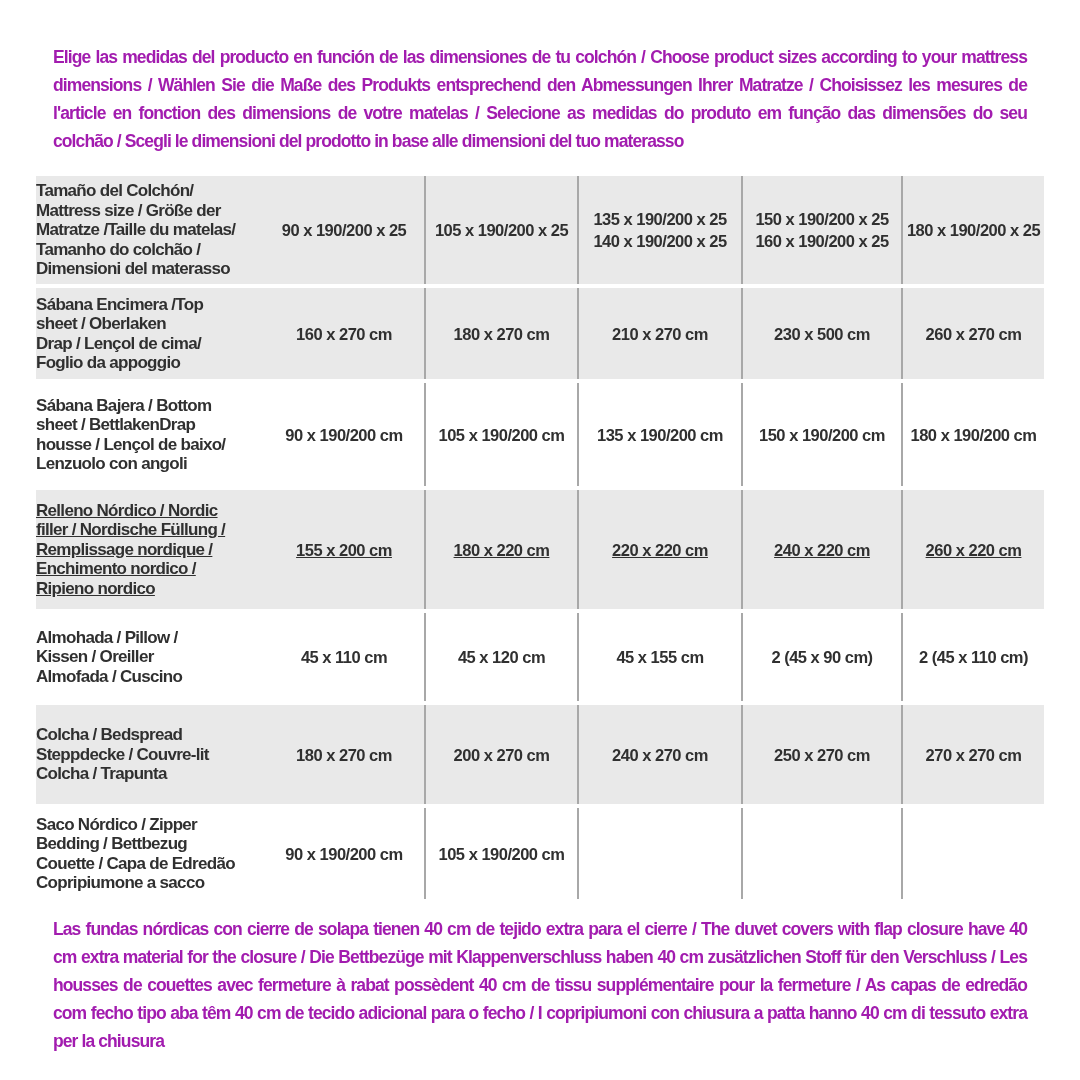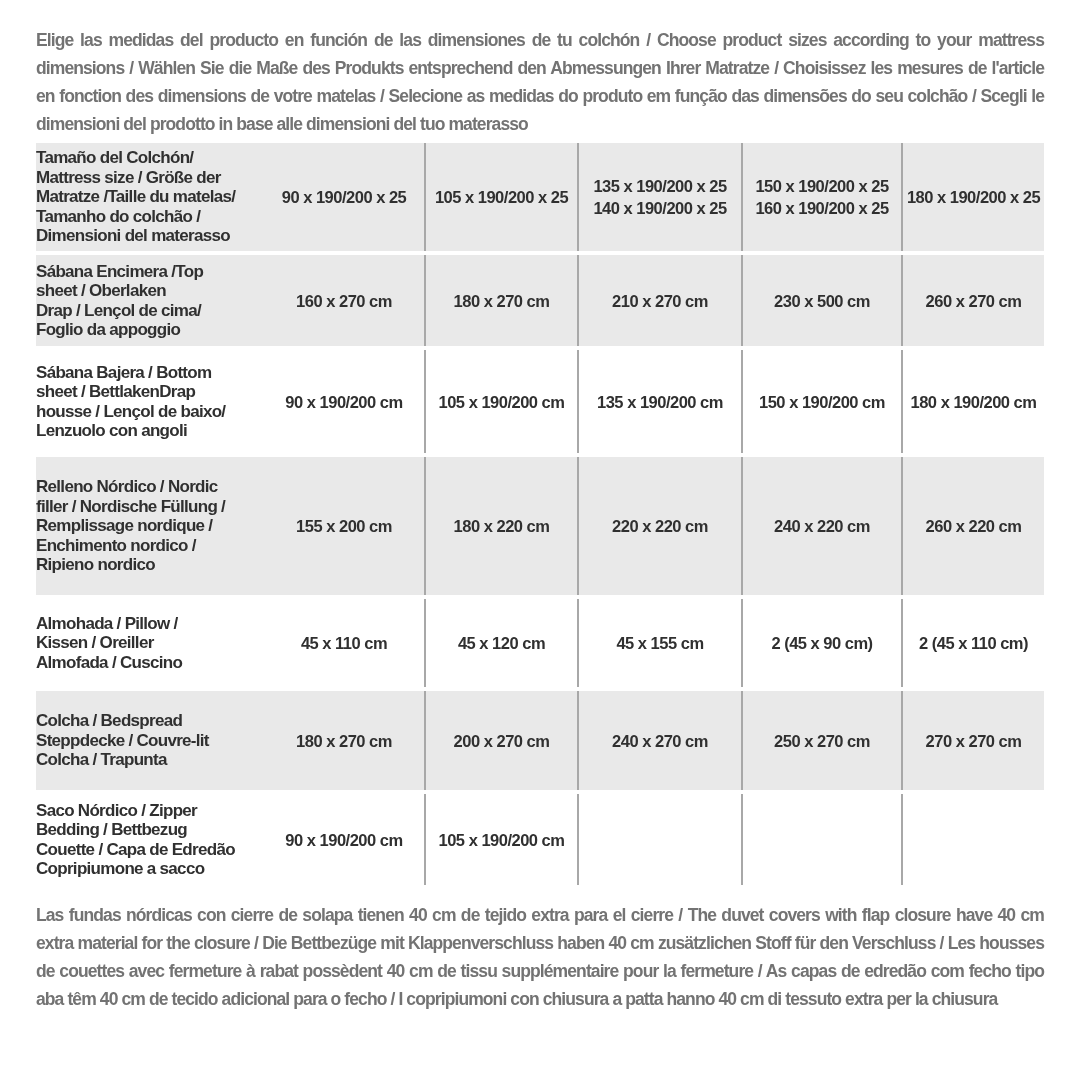--- a/index.html
+++ b/index.html
@@ -13,26 +13,26 @@
     height: 1080px;
     box-sizing: border-box;
     padding: 26px 36px 0 36px;
     overflow: hidden;
     background: #ffffff;
     font-family: "Liberation Sans", sans-serif;
     font-weight: 700;
     color: #303030;
   }
   .intro, .footnote {
-    margin: 0;
+    margin: 17px;
     font-size: 17.5px;
     line-height: 28px;
     letter-spacing: -0.9px;
     text-align: justify;
-    color: #737373;
+    color: #a21caf;
   }
   table.size-chart {
     margin-top: 1px;
     width: 1008px;
     table-layout: fixed;
     border-collapse: separate;
     border-spacing: 0 4px;
   }
   table.size-chart td {
     vertical-align: middle;
@@ -53,21 +53,21 @@
     line-height: 22px;
     letter-spacing: -0.5px;
     padding: 0 3px;
   }
   td.val-cell + td.val-cell { border-left: 2px solid #a8a8a8; }
   
   tr.r1 { height: 108px; }
   tr.r2 { height: 99px; }
   tr.r3 { height: 91px; }
   tr.r4 { height: 103px; }
-  tr.r5 { height: 138px; }
+  tr.r5 { height: 119px; text-decoration: underline; }
   tr.r6 { height: 88px; }
   tr.r7 { height: 99px; }
   tr.r8 { height: 91px; }
   .footnote { margin-top: 12px; }
 </style>
 </head>
 <body>
 
 <div class="page">
 

